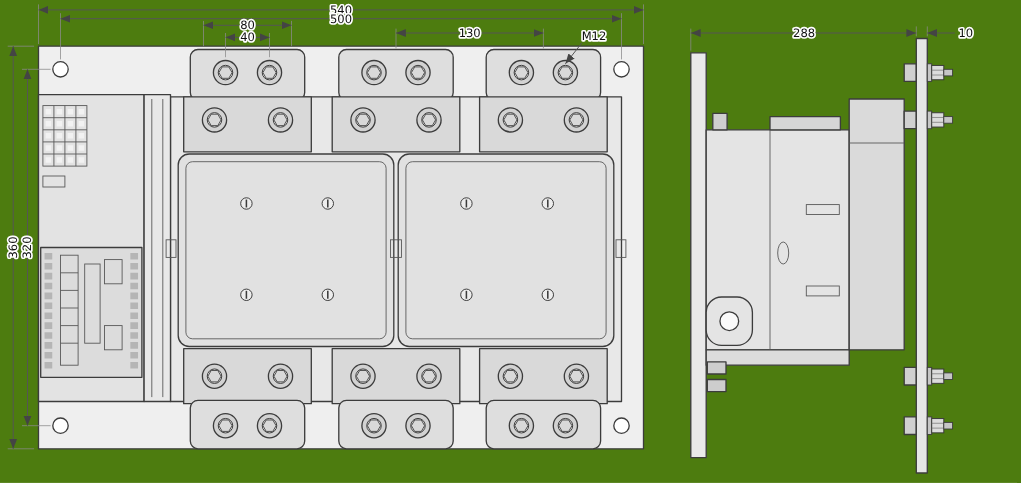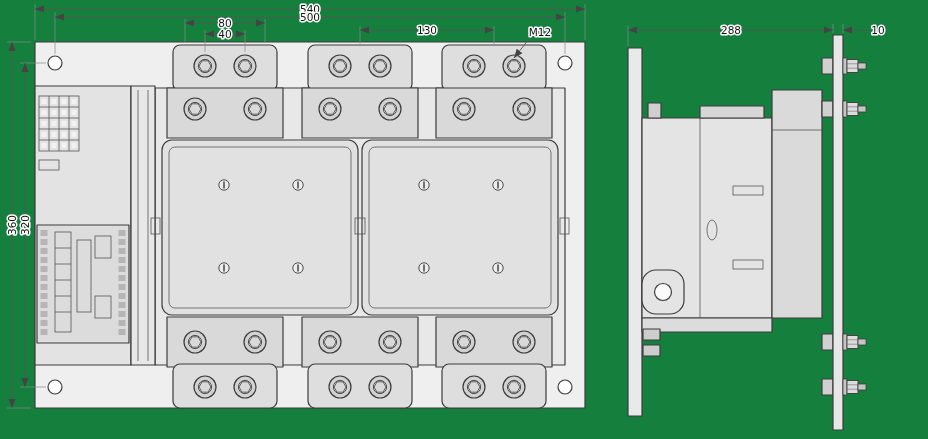--- a/index.html
+++ b/index.html
@@ -1,16 +1,16 @@
 <!DOCTYPE html>
 <html><head>
 <meta charset="utf-8">
 <style>
   html,body{margin:0;padding:0;background:#fff;}
-  .stage{position:relative;width:928px;height:439px;background:#15803d;overflow:hidden;
+  .stage{position:relative;width:928px;height:439px;background:#4d7c0f;overflow:hidden;
          font-family:"DejaVu Sans", sans-serif;}
   svg{display:block;}
   .outline{stroke:#3c3c3c;stroke-width:1.2;stroke-linejoin:round;}
   .thin{stroke:#565656;stroke-width:0.8;fill:none;}
   .dim{stroke:#555;stroke-width:0.9;fill:none;}
   .ext{stroke:#8a8a8a;stroke-width:0.7;}
   text.dimlabel{font-size:10.5px;fill:#111;text-anchor:middle;
                 paint-order:stroke;stroke:#fff;stroke-width:3px;stroke-linejoin:round;}
 </style>
 </head>

